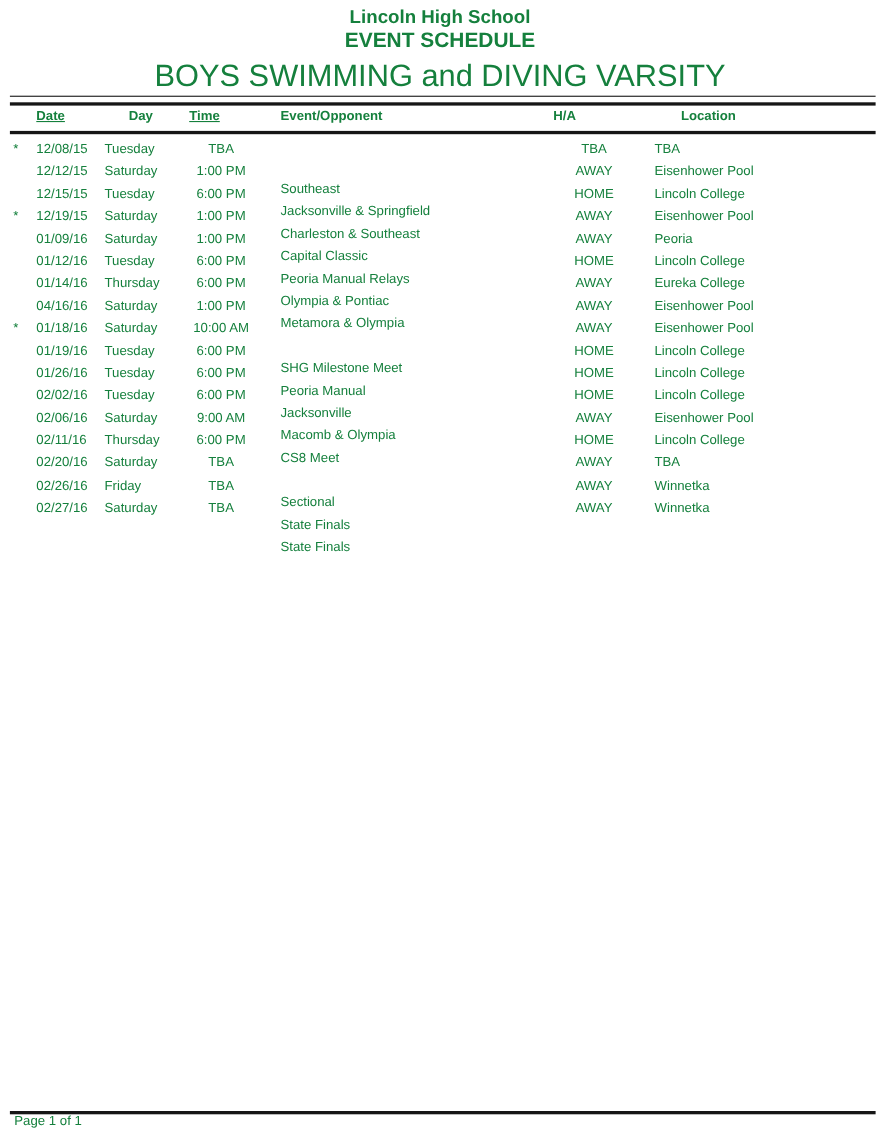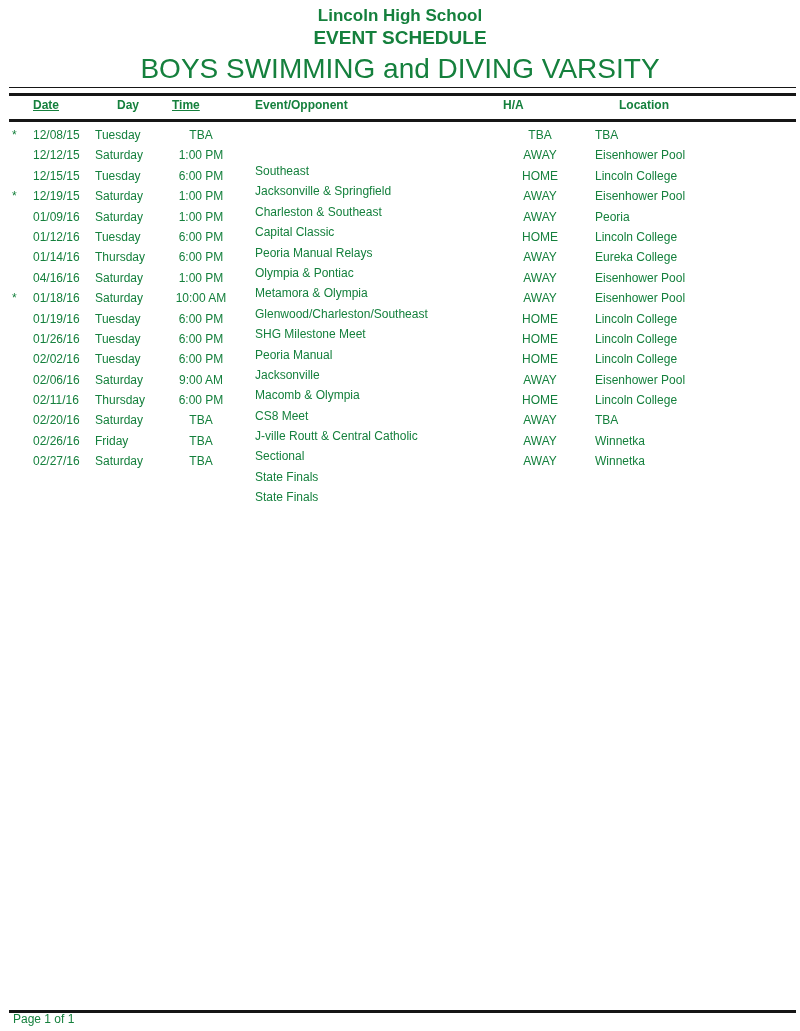--- a/index.html
+++ b/index.html
@@ -141,21 +141,20 @@
     <span class="cell c-time">6:00 PM</span>
     <span class="cell c-event">Metamora &amp; Olympia</span>
     <span class="cell c-ha">AWAY</span>
     <span class="cell c-location">Eureka College</span>
   </div>
       <div class="row">
     <span class="cell c-star"></span>
     <span class="cell c-date">04/16/16</span>
     <span class="cell c-day">Saturday</span>
     <span class="cell c-time">1:00 PM</span>
-    <span class="cell c-event">Glenwood/Charleston/Southeast</span>
     <span class="cell c-ha">AWAY</span>
     <span class="cell c-location">Eisenhower Pool</span>
   </div>
       <div class="row">
     <span class="cell c-star">*</span>
     <span class="cell c-date">01/18/16</span>
     <span class="cell c-day">Saturday</span>
     <span class="cell c-time">10:00 AM</span>
     <span class="cell c-event">SHG Milestone Meet</span>
     <span class="cell c-ha">AWAY</span>
@@ -195,21 +194,20 @@
     <span class="cell c-time">9:00 AM</span>
     <span class="cell c-event">CS8 Meet</span>
     <span class="cell c-ha">AWAY</span>
     <span class="cell c-location">Eisenhower Pool</span>
   </div>
       <div class="row">
     <span class="cell c-star"></span>
     <span class="cell c-date">02/11/16</span>
     <span class="cell c-day">Thursday</span>
     <span class="cell c-time">6:00 PM</span>
-    <span class="cell c-event">J-ville Routt &amp; Central Catholic</span>
     <span class="cell c-ha">HOME</span>
     <span class="cell c-location">Lincoln College</span>
   </div>
       <div class="row">
     <span class="cell c-star"></span>
     <span class="cell c-date">02/20/16</span>
     <span class="cell c-day">Saturday</span>
     <span class="cell c-time">TBA</span>
     <span class="cell c-event">Sectional</span>
     <span class="cell c-ha">AWAY</span>

